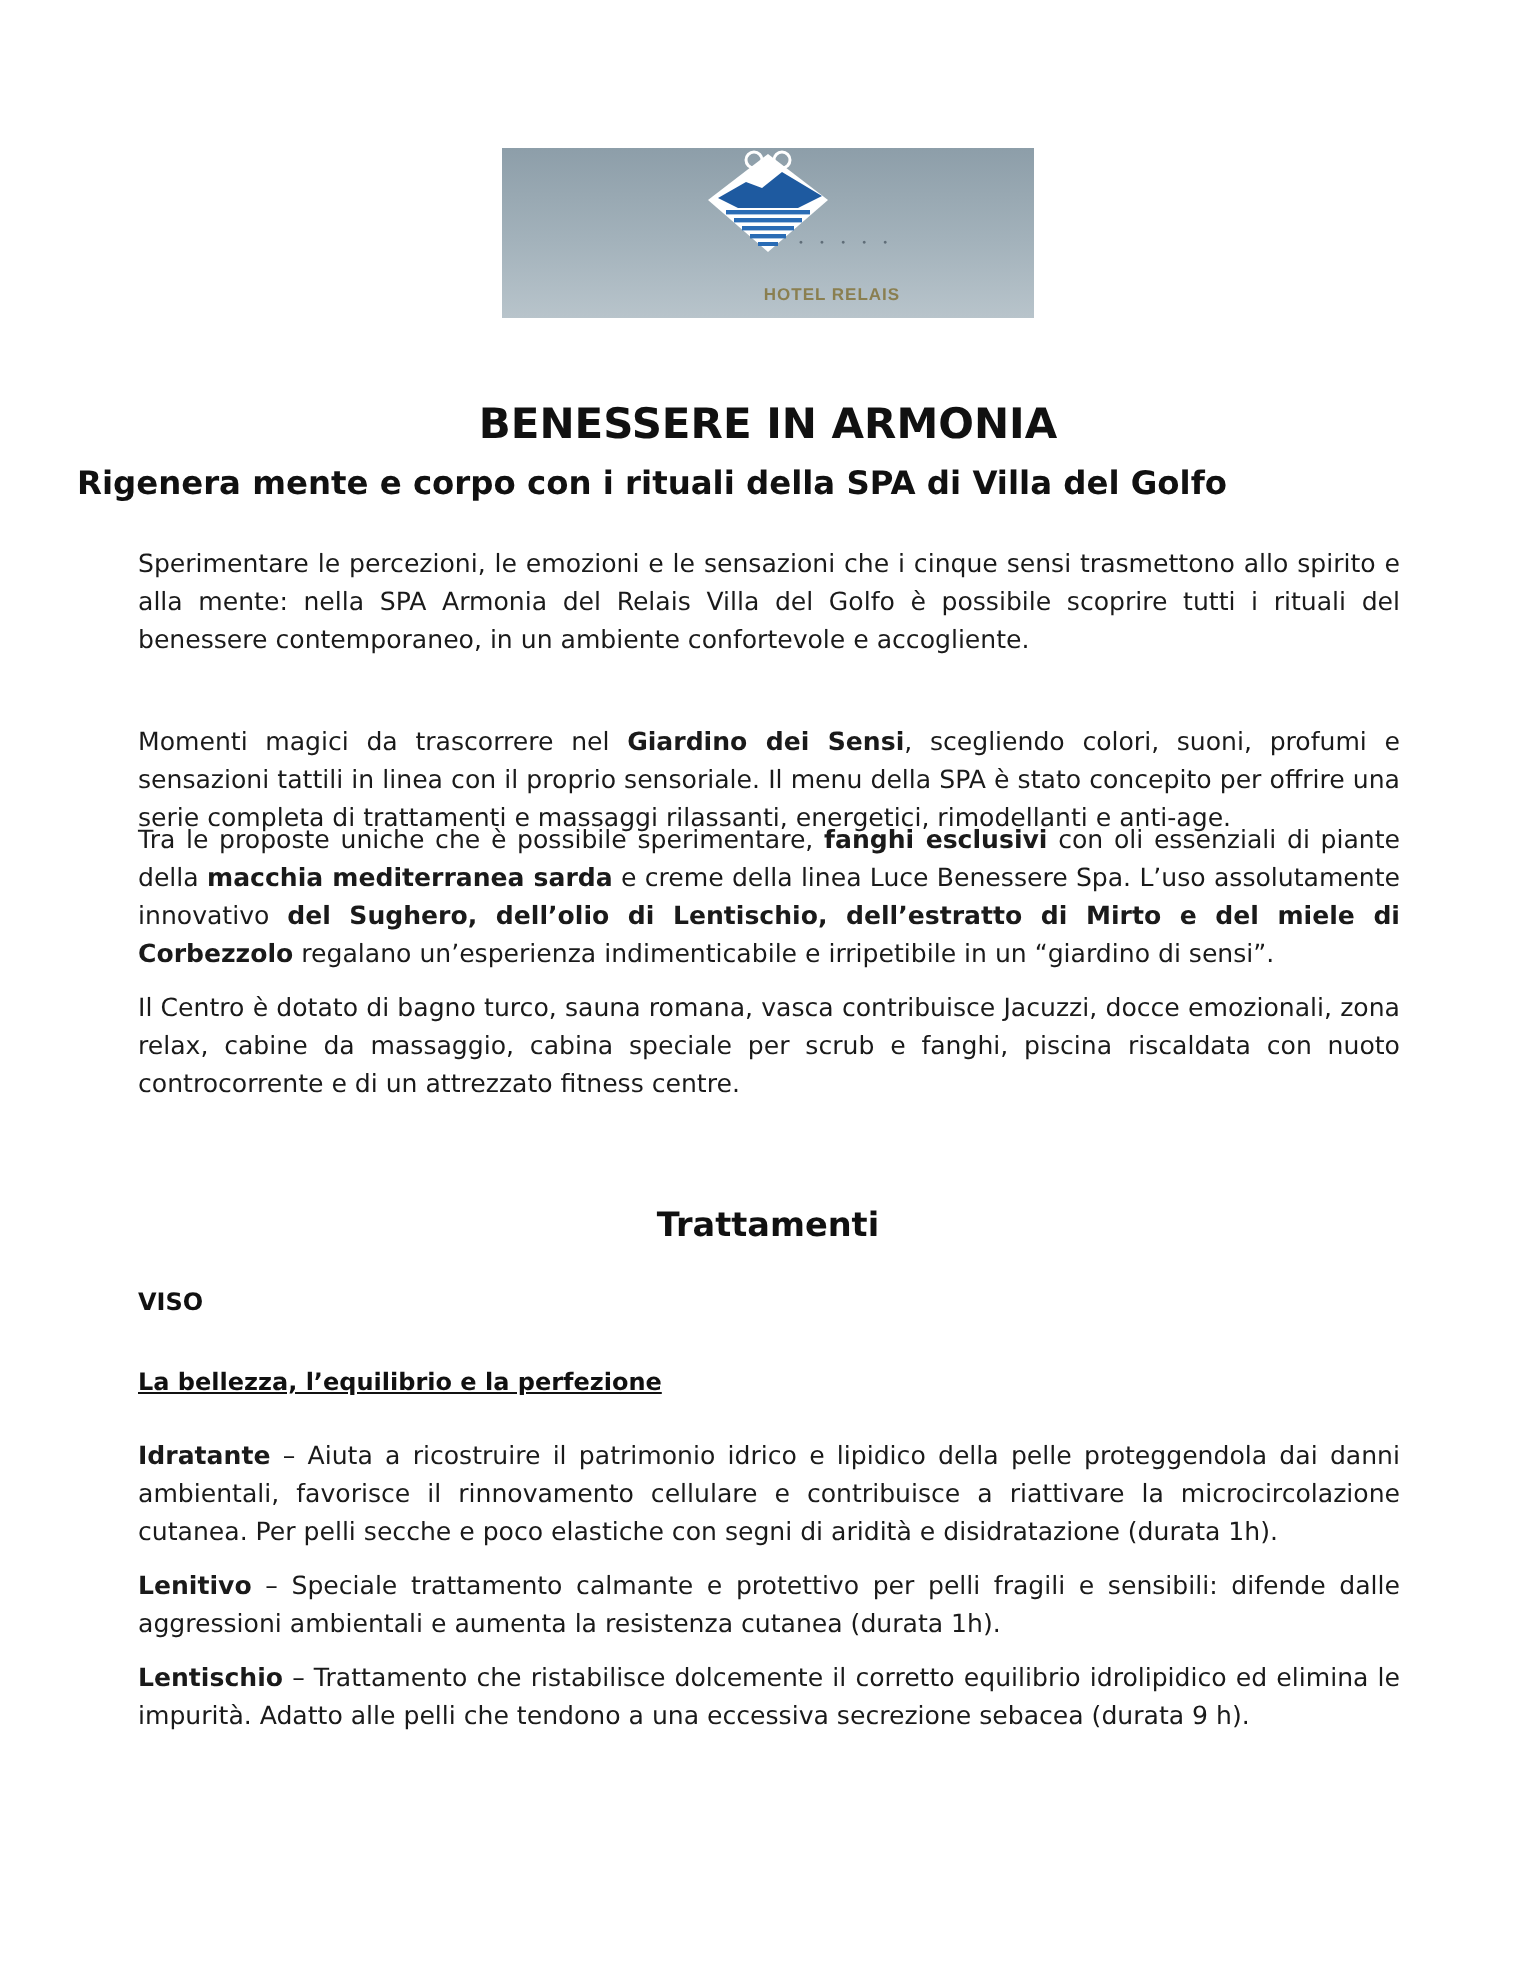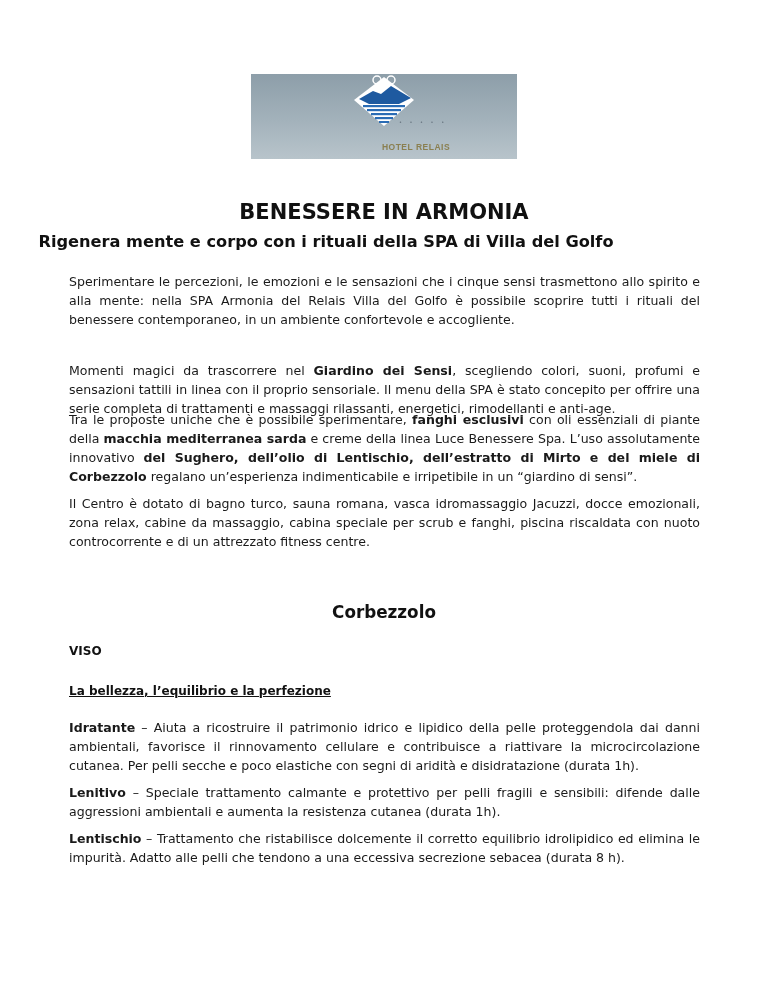--- a/index.html
+++ b/index.html
@@ -64,27 +64,27 @@
 <div class="para p1">Sperimentare le percezioni, le emozioni e le sensazioni che i cinque sensi trasmettono allo spirito e alla mente: nella SPA Armonia del Relais Villa del Golfo è possibile scoprire tutti i rituali del benessere contemporaneo, in un ambiente confortevole e accogliente.</div>
 
 <div class="para p2">
   <span>Momenti magici da trascorrere nel </span><b>Giardino dei Sensi</b><span>, scegliendo colori, suoni, profumi e sensazioni tattili in linea con il proprio sensoriale. Il menu della SPA è stato concepito per offrire una serie completa di trattamenti e massaggi rilassanti, energetici, rimodellanti e anti-age.</span>
 </div>
 
 <div class="para p3">
   <span>Tra le proposte uniche che è possibile sperimentare, </span><b>fanghi esclusivi</b><span> con oli essenziali di piante della </span><b>macchia mediterranea sarda</b><span> e creme della linea Luce Benessere Spa. L’uso assolutamente innovativo </span><b>del Sughero, dell’olio di Lentischio, dell’estratto di Mirto e del miele di Corbezzolo</b><span> regalano un’esperienza indimenticabile e irripetibile in un “giardino di sensi”.</span>
 </div>
 
-<div class="para p4">Il Centro è dotato di bagno turco, sauna romana, vasca idromassaggio Jacuzzi, docce emozionali, zona relax, cabine da massaggio, cabina speciale per scrub e fanghi, piscina riscaldata con nuoto controcorrente e di un attrezzato fitness centre.</div>
+<div class="para p4">Il Centro è dotato di bagno turco, sauna romana, vasca contribuisce Jacuzzi, docce emozionali, zona relax, cabine da massaggio, cabina speciale per scrub e fanghi, piscina riscaldata con nuoto controcorrente e di un attrezzato fitness centre.</div>
 
-<div class="h3">Corbezzolo</div>
+<div class="h3">Trattamenti</div>
 <div class="h4">VISO</div>
 <div class="h5">La bellezza, l’equilibrio e la perfezione</div>
 
 <div class="para t1">
   <b>Idratante</b><span> – Aiuta a ricostruire il patrimonio idrico e lipidico della pelle proteggendola dai danni ambientali, favorisce il rinnovamento cellulare e contribuisce a riattivare la microcircolazione cutanea. Per pelli secche e poco elastiche con segni di aridità e disidratazione (durata 1h).</span>
 </div>
 <div class="para t2">
   <b>Lenitivo</b><span> – Speciale trattamento calmante e protettivo per pelli fragili e sensibili: difende dalle aggressioni ambientali e aumenta la resistenza cutanea (durata 1h).</span>
 </div>
 <div class="para t3">
-  <b>Lentischio</b><span> – Trattamento che ristabilisce dolcemente il corretto equilibrio idrolipidico ed elimina le impurità. Adatto alle pelli che tendono a una eccessiva secrezione sebacea (durata 8 h).</span>
+  <b>Lentischio</b><span> – Trattamento che ristabilisce dolcemente il corretto equilibrio idrolipidico ed elimina le impurità. Adatto alle pelli che tendono a una eccessiva secrezione sebacea (durata 9 h).</span>
 </div>
 
 </body></html>

